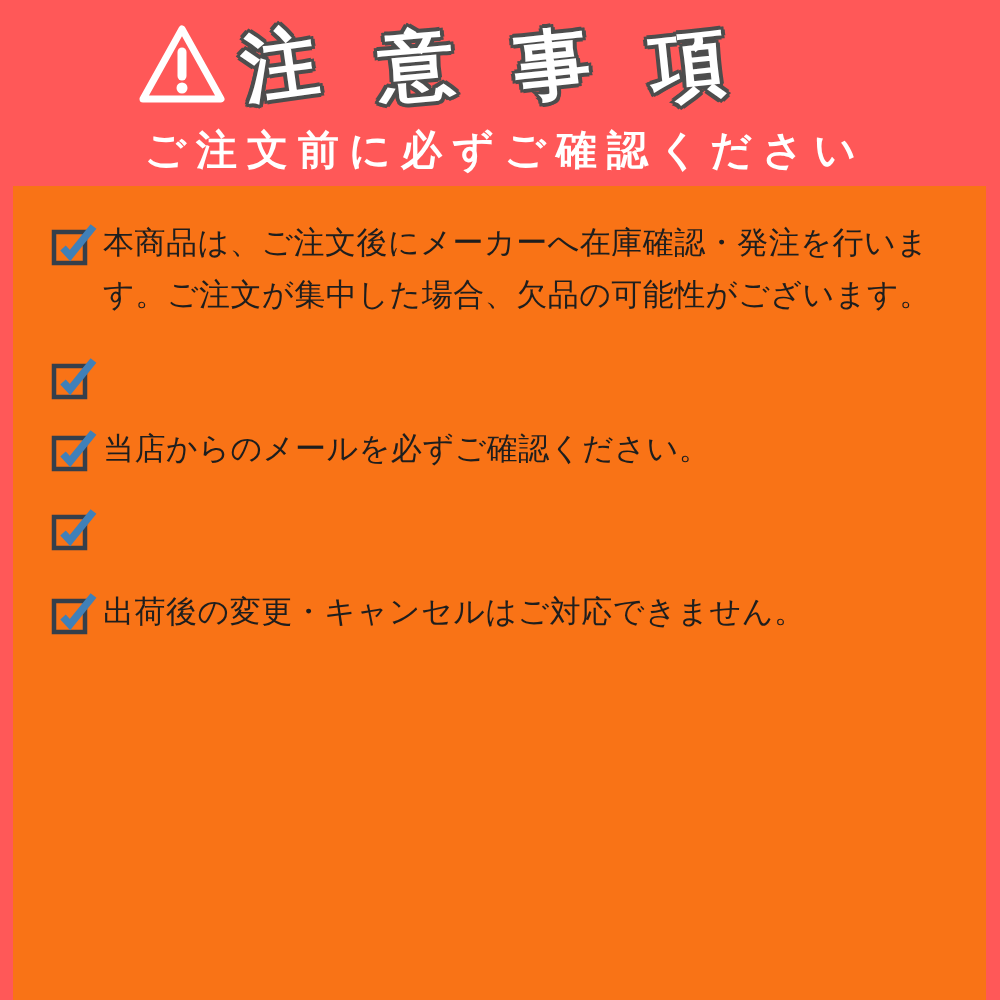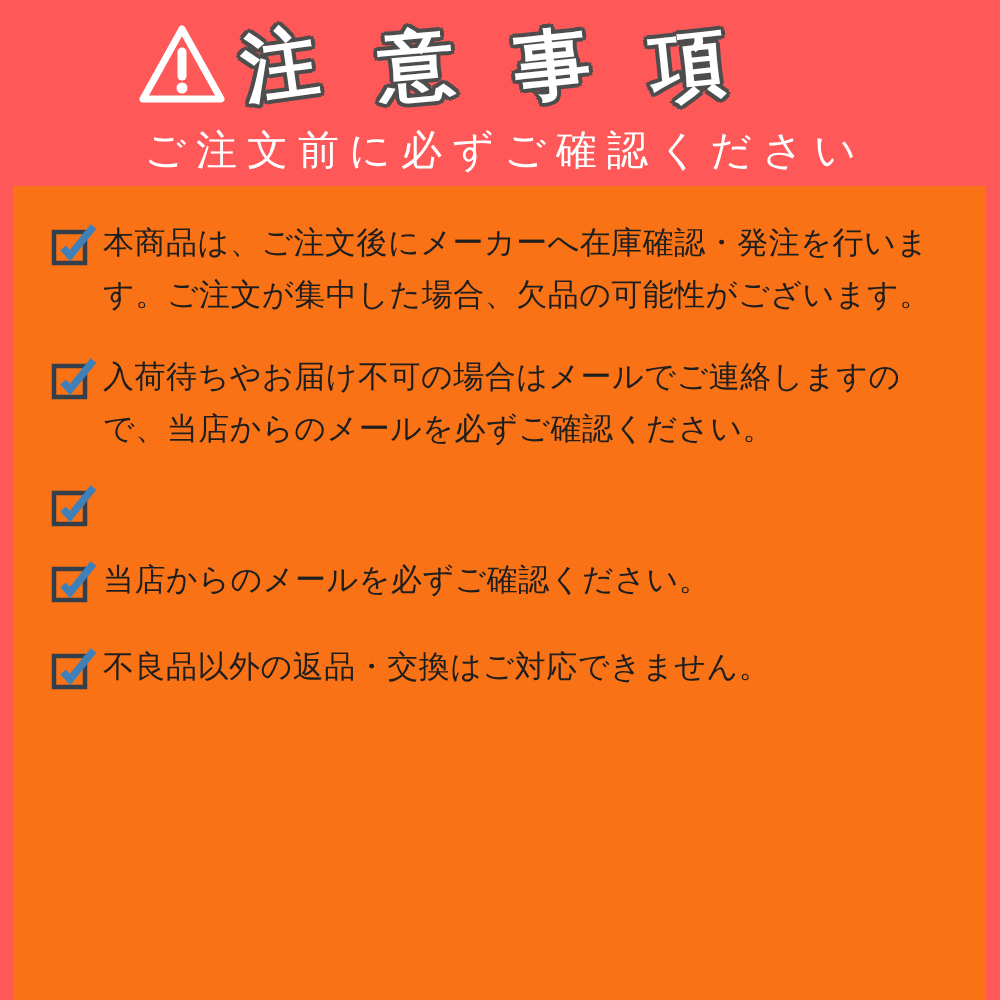--- a/index.html
+++ b/index.html
@@ -44,21 +44,21 @@
   .title-char:nth-child(2){ transform:rotate(-5deg); }
   .title-char:nth-child(3){ transform:rotate(-6deg); }
   .title-char:nth-child(4){ transform:rotate(-6deg); }
 
   .subtitle {
     position:absolute;
     left:0; top:122px;
     width:100%;
     text-align:center;
     font-size:41px;
-    font-weight:400;
+    font-weight:700;
     letter-spacing:10px;
     text-indent:10px;
     color:#ffffff;
     line-height:56px;
     white-space:nowrap;
   }
 
   
   .panel {
     position:absolute;
@@ -119,28 +119,20 @@
 
       <div class="notice-item">
         <svg class="check-icon" viewBox="0 0 47 46" aria-hidden="true">
           <rect x="4" y="12" width="31" height="31" fill="none" stroke="#353f4b" stroke-width="4.5"></rect>
           <polyline points="13,28 20,35.5 43.5,6.5" fill="none" stroke="#4080b8" stroke-width="7.5"></polyline>
         </svg>
         <div class="notice-text">本商品は、ご注文後にメーカーへ在庫確認・発注を行いま
 す。ご注文が集中した場合、欠品の可能性がございます。</div>
       </div>
 
-      <div class="notice-item">
-        <svg class="check-icon" viewBox="0 0 47 46" aria-hidden="true">
-          <rect x="4" y="12" width="31" height="31" fill="none" stroke="#353f4b" stroke-width="4.5"></rect>
-          <polyline points="13,28 20,35.5 43.5,6.5" fill="none" stroke="#4080b8" stroke-width="7.5"></polyline>
-        </svg>
-        <div class="notice-text">入荷待ちやお届け不可の場合はメールでご連絡しますの
-で、当店からのメールを必ずご確認ください。</div>
-      </div>
 
 
       <div class="notice-item">
         <svg class="check-icon" viewBox="0 0 47 46" aria-hidden="true">
           <rect x="4" y="12" width="31" height="31" fill="none" stroke="#353f4b" stroke-width="4.5"></rect>
           <polyline points="13,28 20,35.5 43.5,6.5" fill="none" stroke="#4080b8" stroke-width="7.5"></polyline>
         </svg>
       </div>
 
       <div class="notice-item">
@@ -149,19 +141,25 @@
           <polyline points="13,28 20,35.5 43.5,6.5" fill="none" stroke="#4080b8" stroke-width="7.5"></polyline>
         </svg>
         <div class="notice-text">当店からのメールを必ずご確認ください。</div>
       </div>
 
       <div class="notice-item">
         <svg class="check-icon" viewBox="0 0 47 46" aria-hidden="true">
           <rect x="4" y="12" width="31" height="31" fill="none" stroke="#353f4b" stroke-width="4.5"></rect>
           <polyline points="13,28 20,35.5 43.5,6.5" fill="none" stroke="#4080b8" stroke-width="7.5"></polyline>
         </svg>
-        <div class="notice-text">不良品以外の返品・交換はご対応できません。</div>
       </div>
 
+      <div class="notice-item">
+        <svg class="check-icon" viewBox="0 0 47 46" aria-hidden="true">
+          <rect x="4" y="12" width="31" height="31" fill="none" stroke="#353f4b" stroke-width="4.5"></rect>
+          <polyline points="13,28 20,35.5 43.5,6.5" fill="none" stroke="#4080b8" stroke-width="7.5"></polyline>
+        </svg>
+        <div class="notice-text">出荷後の変更・キャンセルはご対応できません。</div>
+      </div>
 
     </div>
   </div>
 </div>
 
 </body></html>

